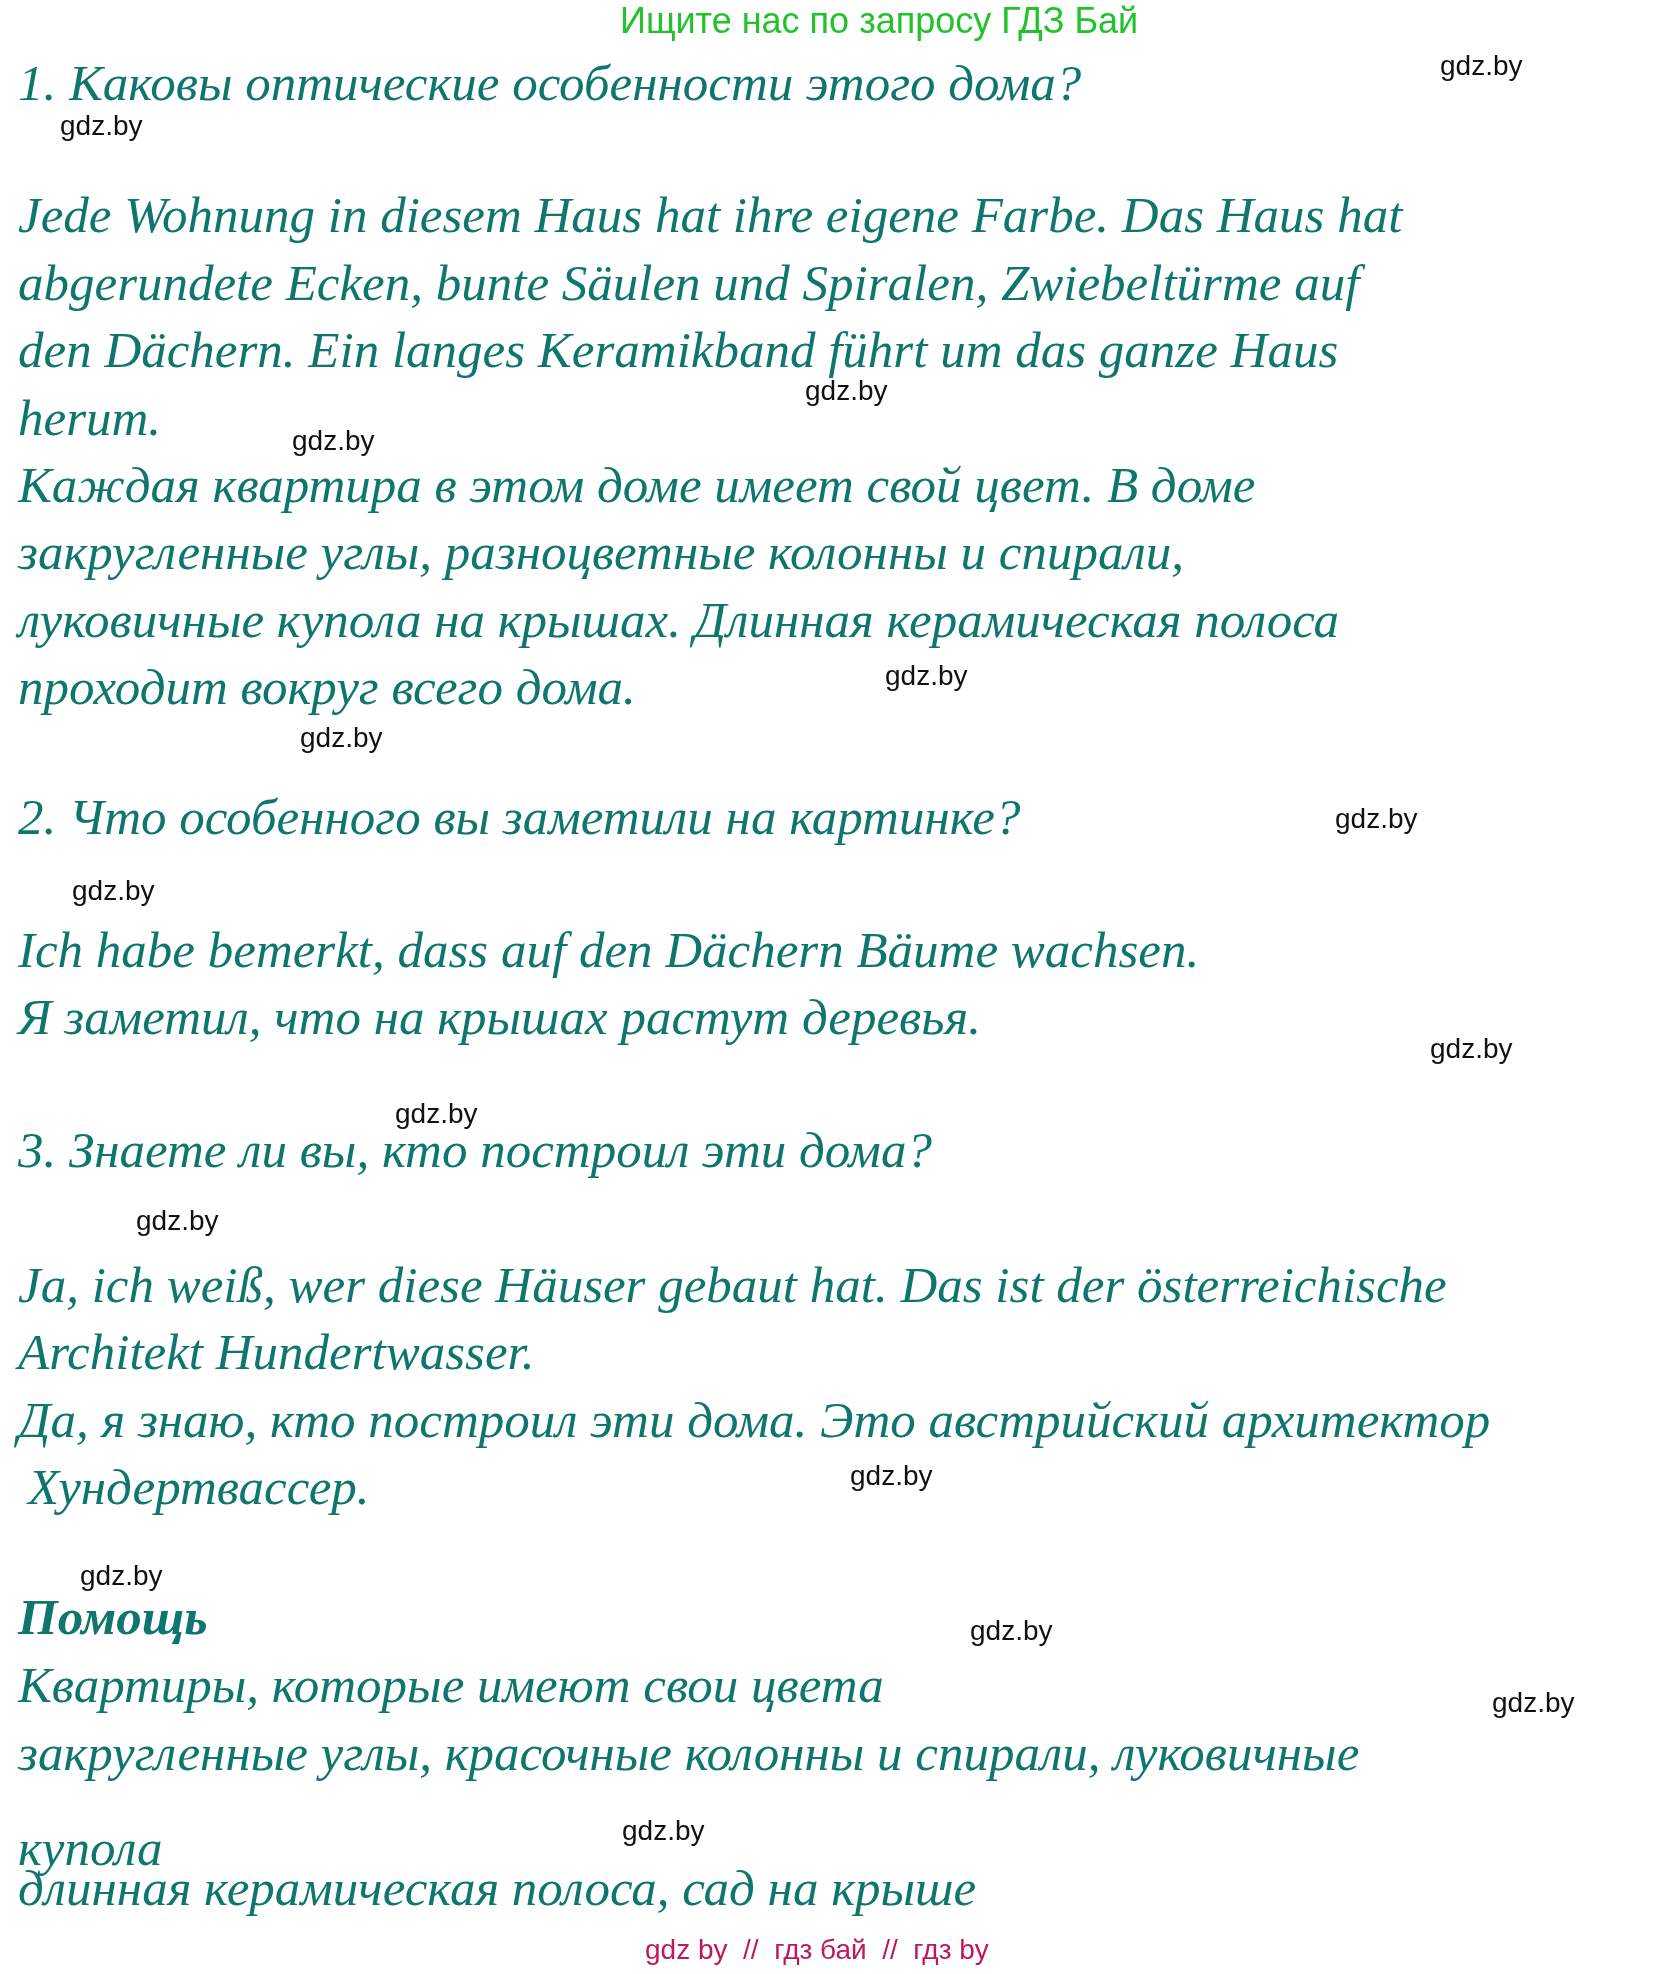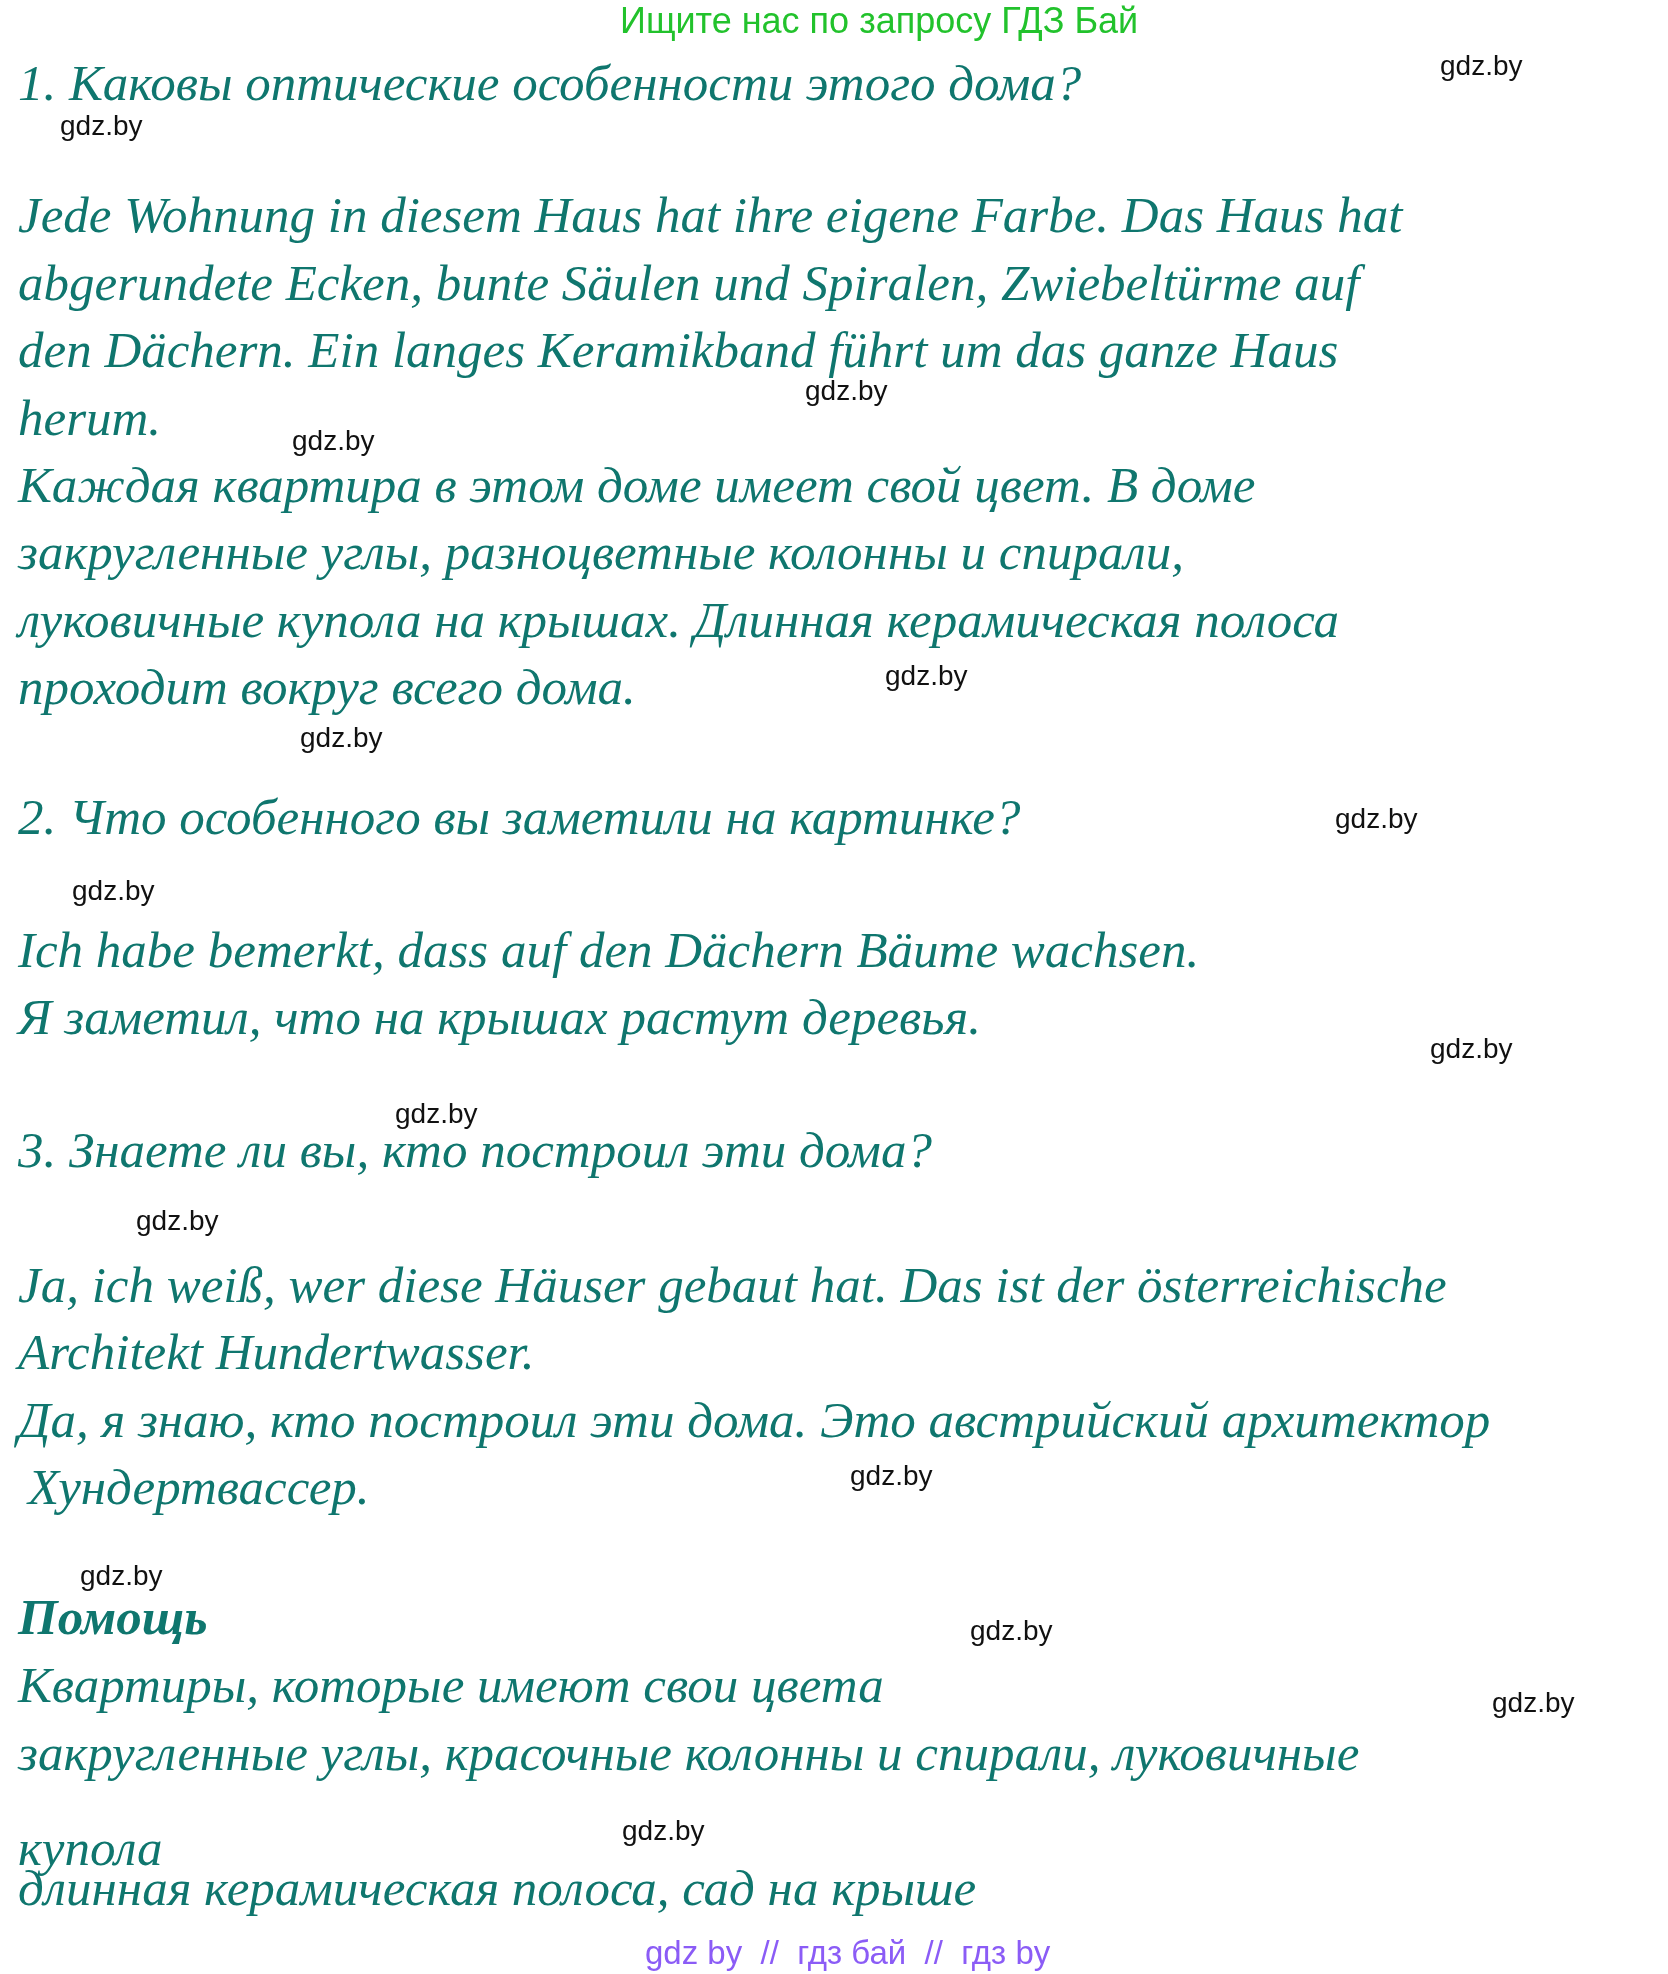--- a/index.html
+++ b/index.html
@@ -2,21 +2,21 @@
 <html><head>
 <meta charset="utf-8">
 <style>
   html, body { margin: 0; padding: 0; background: #ffffff; }
   body { width: 1668px; height: 1974px; position: relative; overflow: hidden; }
   .abs { position: absolute; white-space: nowrap; }
   .banner { font-family: "Liberation Sans", sans-serif; font-size: 36px; color: #22c22c; }
   .serif { font-family: "Liberation Serif", serif; font-size: 51px; color: #0f766e; line-height: 1; font-style: italic; }
   .bold { font-weight: bold; }
   .wm { font-family: "Liberation Sans", sans-serif; font-size: 28px; color: #111; }
-  .footer { font-family: "Liberation Sans", sans-serif; font-size: 33px; color: #8b5cf6; }
+  .footer { font-family: "Liberation Sans", sans-serif; font-size: 28px; color: #be185d; }
 </style>
 </head>
 <body>
 
 <div class="abs banner" style="left:620px; top:0px;">Ищите нас по запросу ГДЗ Бай</div>
 
 <div class="abs serif" style="left:18px; top:58px;">1. Каковы оптические особенности этого дома?</div>
 <div class="abs serif" style="left:18px; top:190px;">Jede Wohnung in diesem Haus hat ihre eigene Farbe. Das Haus hat</div>
 <div class="abs serif" style="left:18px; top:258px;">abgerundete Ecken, bunte Säulen und Spiralen, Zwiebeltürme auf</div>
 <div class="abs serif" style="left:18px; top:325px;">den Dächern. Ein langes Keramikband führt um das ganze Haus</div>

